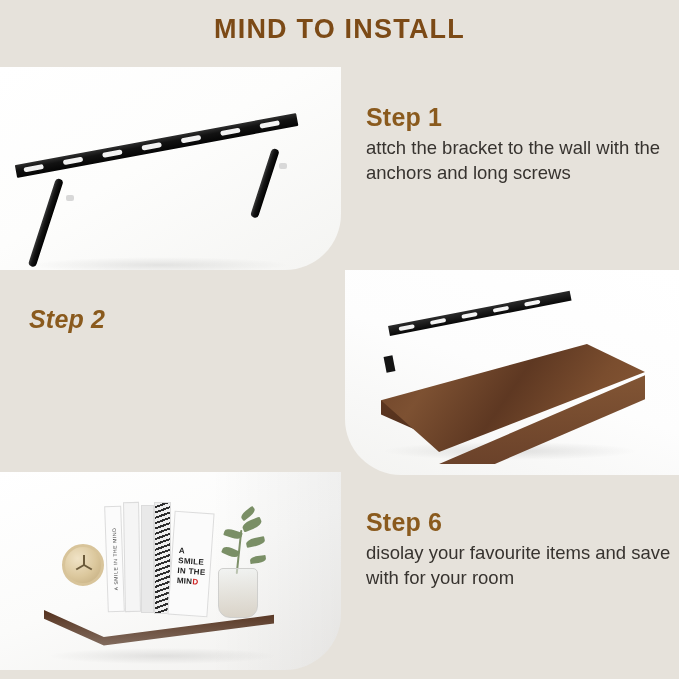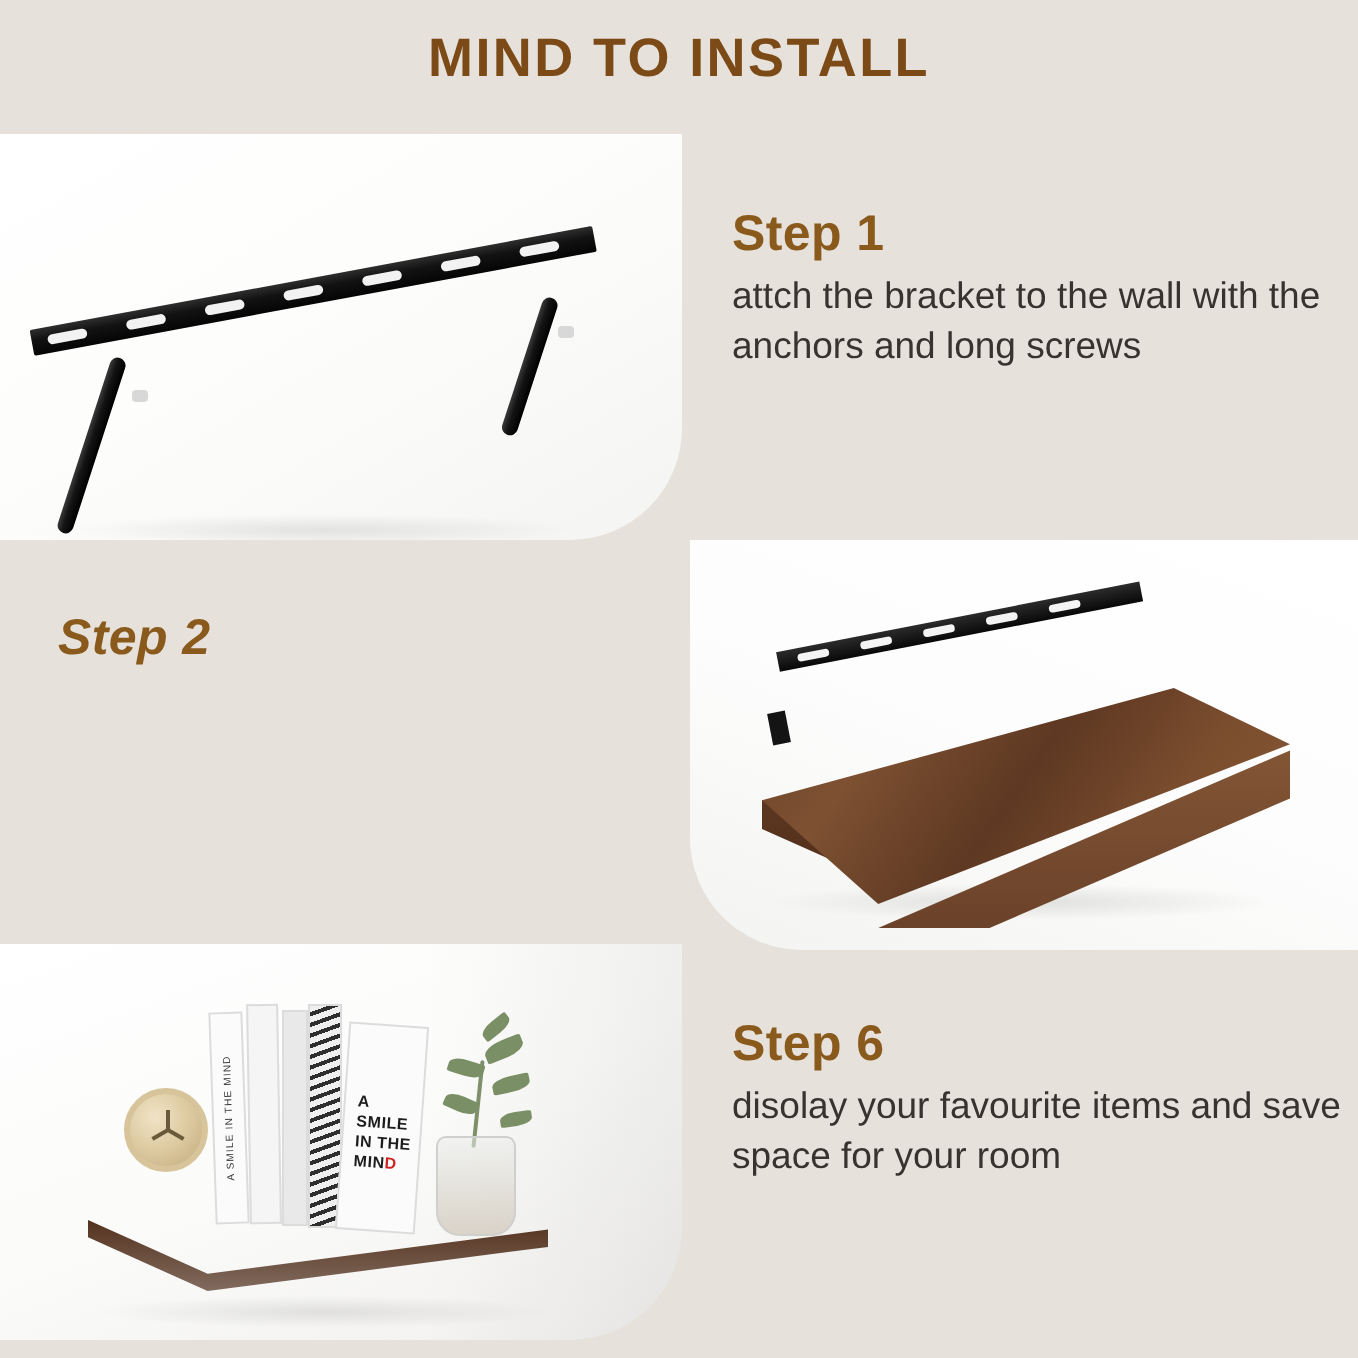--- a/index.html
+++ b/index.html
@@ -371,16 +371,16 @@
       <div class="p3-jar"></div>
 
       <div class="p3-shadow"></div>
       <div class="p3-shelf-front"></div>
       <div class="p3-shelf-top"></div>
     </div>
   </div>
 
   <div class="textblock" id="text-3">
     <div class="step-heading">Step 6</div>
-    <div class="step-body">disolay your favourite items and save space for your room</div>
+    <div class="step-body">disolay your favourite items and save with for your room</div>
   </div>
 
 </div>
 
 </body></html>

